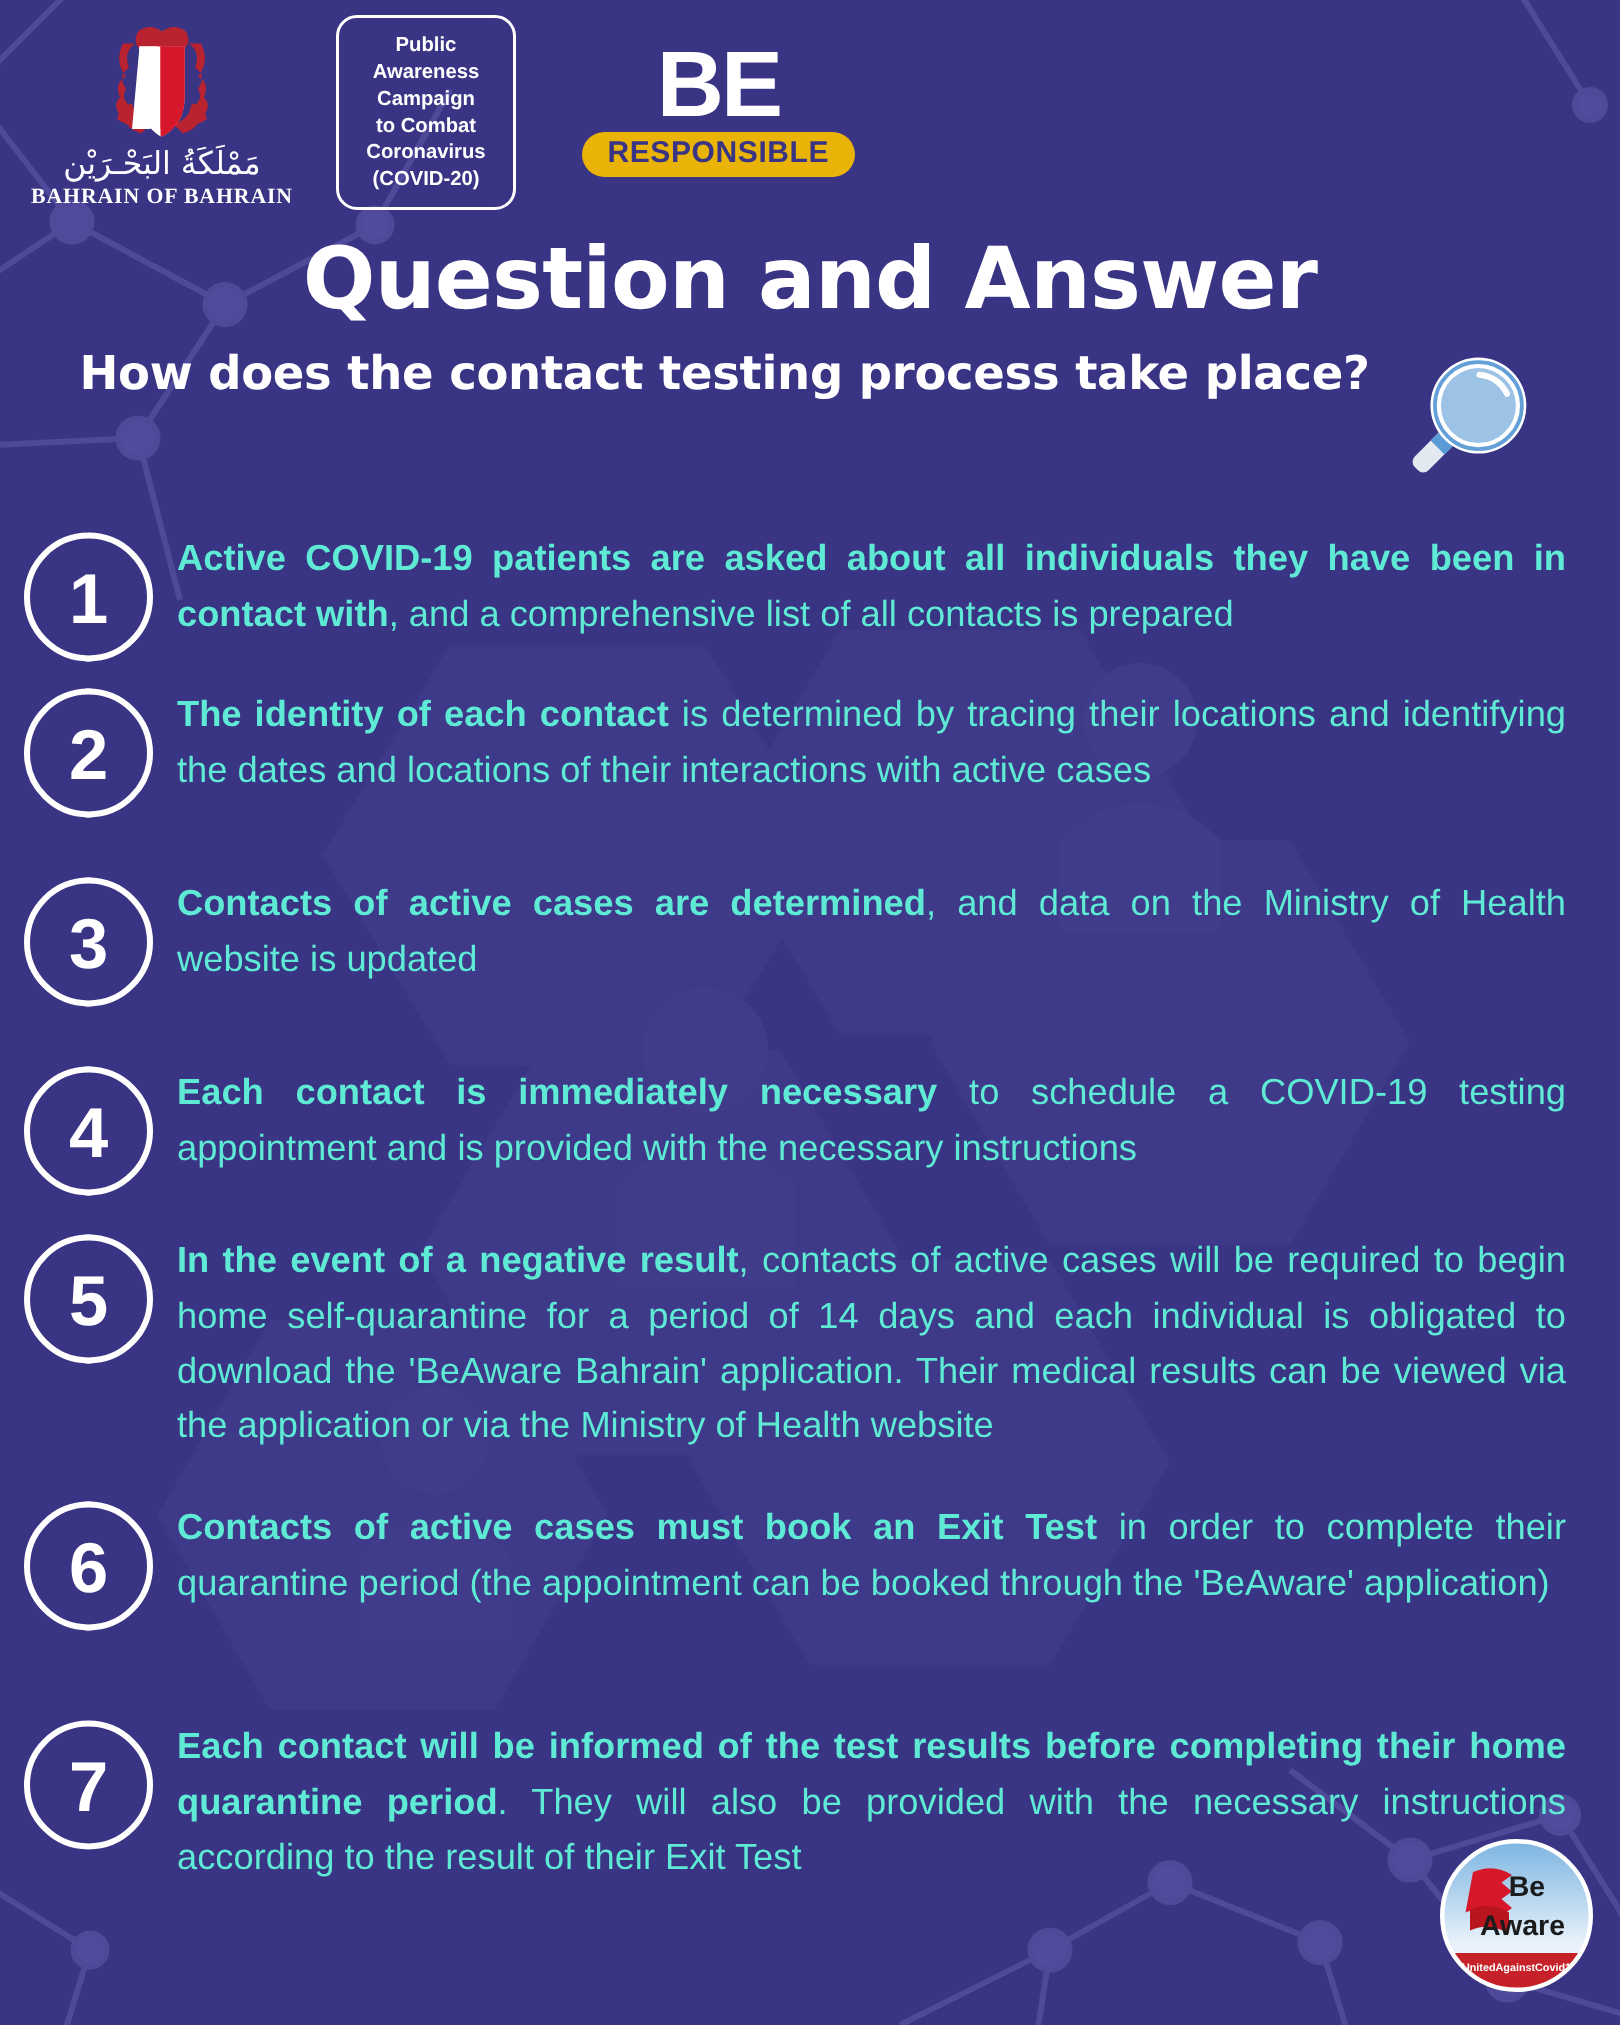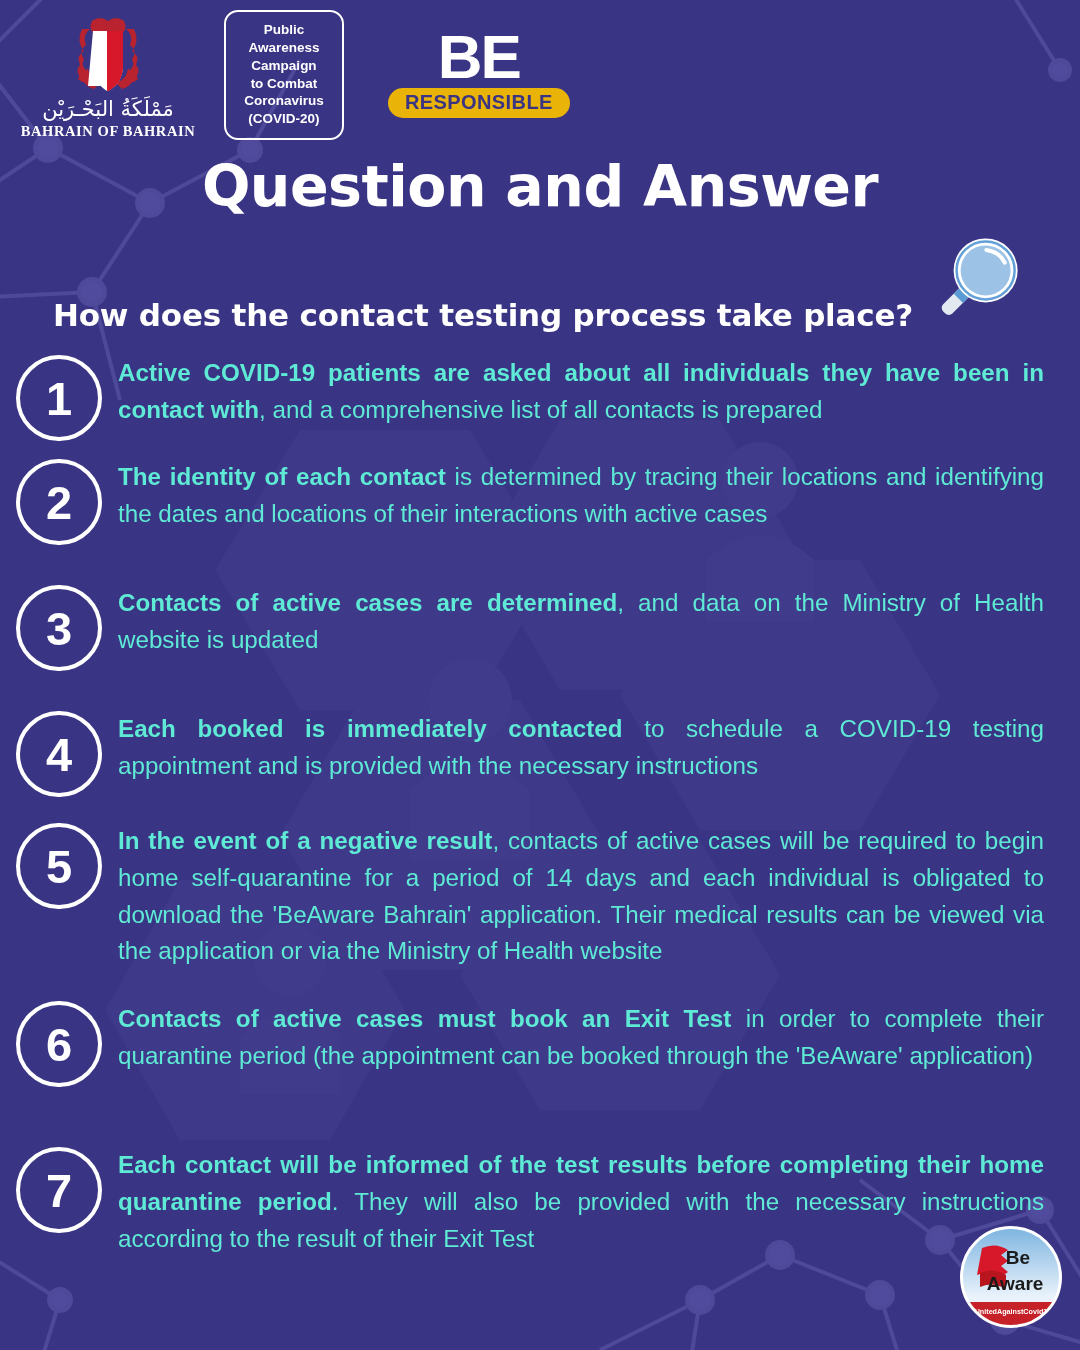--- a/index.html
+++ b/index.html
@@ -121,21 +121,21 @@
   .qa-title {
     color: #ffffff;
     font-weight: bold;
     font-size: 57px;
     letter-spacing: -0.5px;
     line-height: 1;
     font-family: "DejaVu Sans", sans-serif;
   }
   .qa-sub-row {
     display: flex;
-    align-items: flex-end;
+    align-items: flex-start;
     justify-content: center;
     margin-top: 16px;
     gap: 10px;
   }
   .qa-sub {
     color: #ffffff;
     font-weight: bold;
     font-size: 31px;
     letter-spacing: -0.2px;
     font-family: "DejaVu Sans", sans-serif;
@@ -351,21 +351,21 @@
         <div class="connector" style="top: 0px; bottom: 0px;"></div>
         <div class="circle">3</div>
       </div>
       <div class="step-text"><b>Contacts of active cases are determined</b><span>, and data on the Ministry of Health website is updated</span></div>
     </div>
     <div class="step" style="min-height: 112px;">
       <div class="bullet-col">
         <div class="connector" style="top: 0px; bottom: 0px;"></div>
         <div class="circle">4</div>
       </div>
-      <div class="step-text"><b>Each booked is immediately contacted</b><span> to schedule a COVID-19 testing appointment and is provided with the necessary instructions</span></div>
+      <div class="step-text"><b>Each contact is immediately necessary</b><span> to schedule a COVID-19 testing appointment and is provided with the necessary instructions</span></div>
     </div>
     <div class="step" style="min-height: 178px;">
       <div class="bullet-col">
         <div class="connector" style="top: 0px; bottom: 0px;"></div>
         <div class="circle">5</div>
       </div>
       <div class="step-text"><b>In the event of a negative result</b><span>, contacts of active cases will be required to begin home self-quarantine for a period of 14 days and each individual is obligated to download the 'BeAware Bahrain' application. Their medical results can be viewed via the application or via the Ministry of Health website</span></div>
     </div>
     <div class="step" style="min-height: 146px;">
       <div class="bullet-col">

